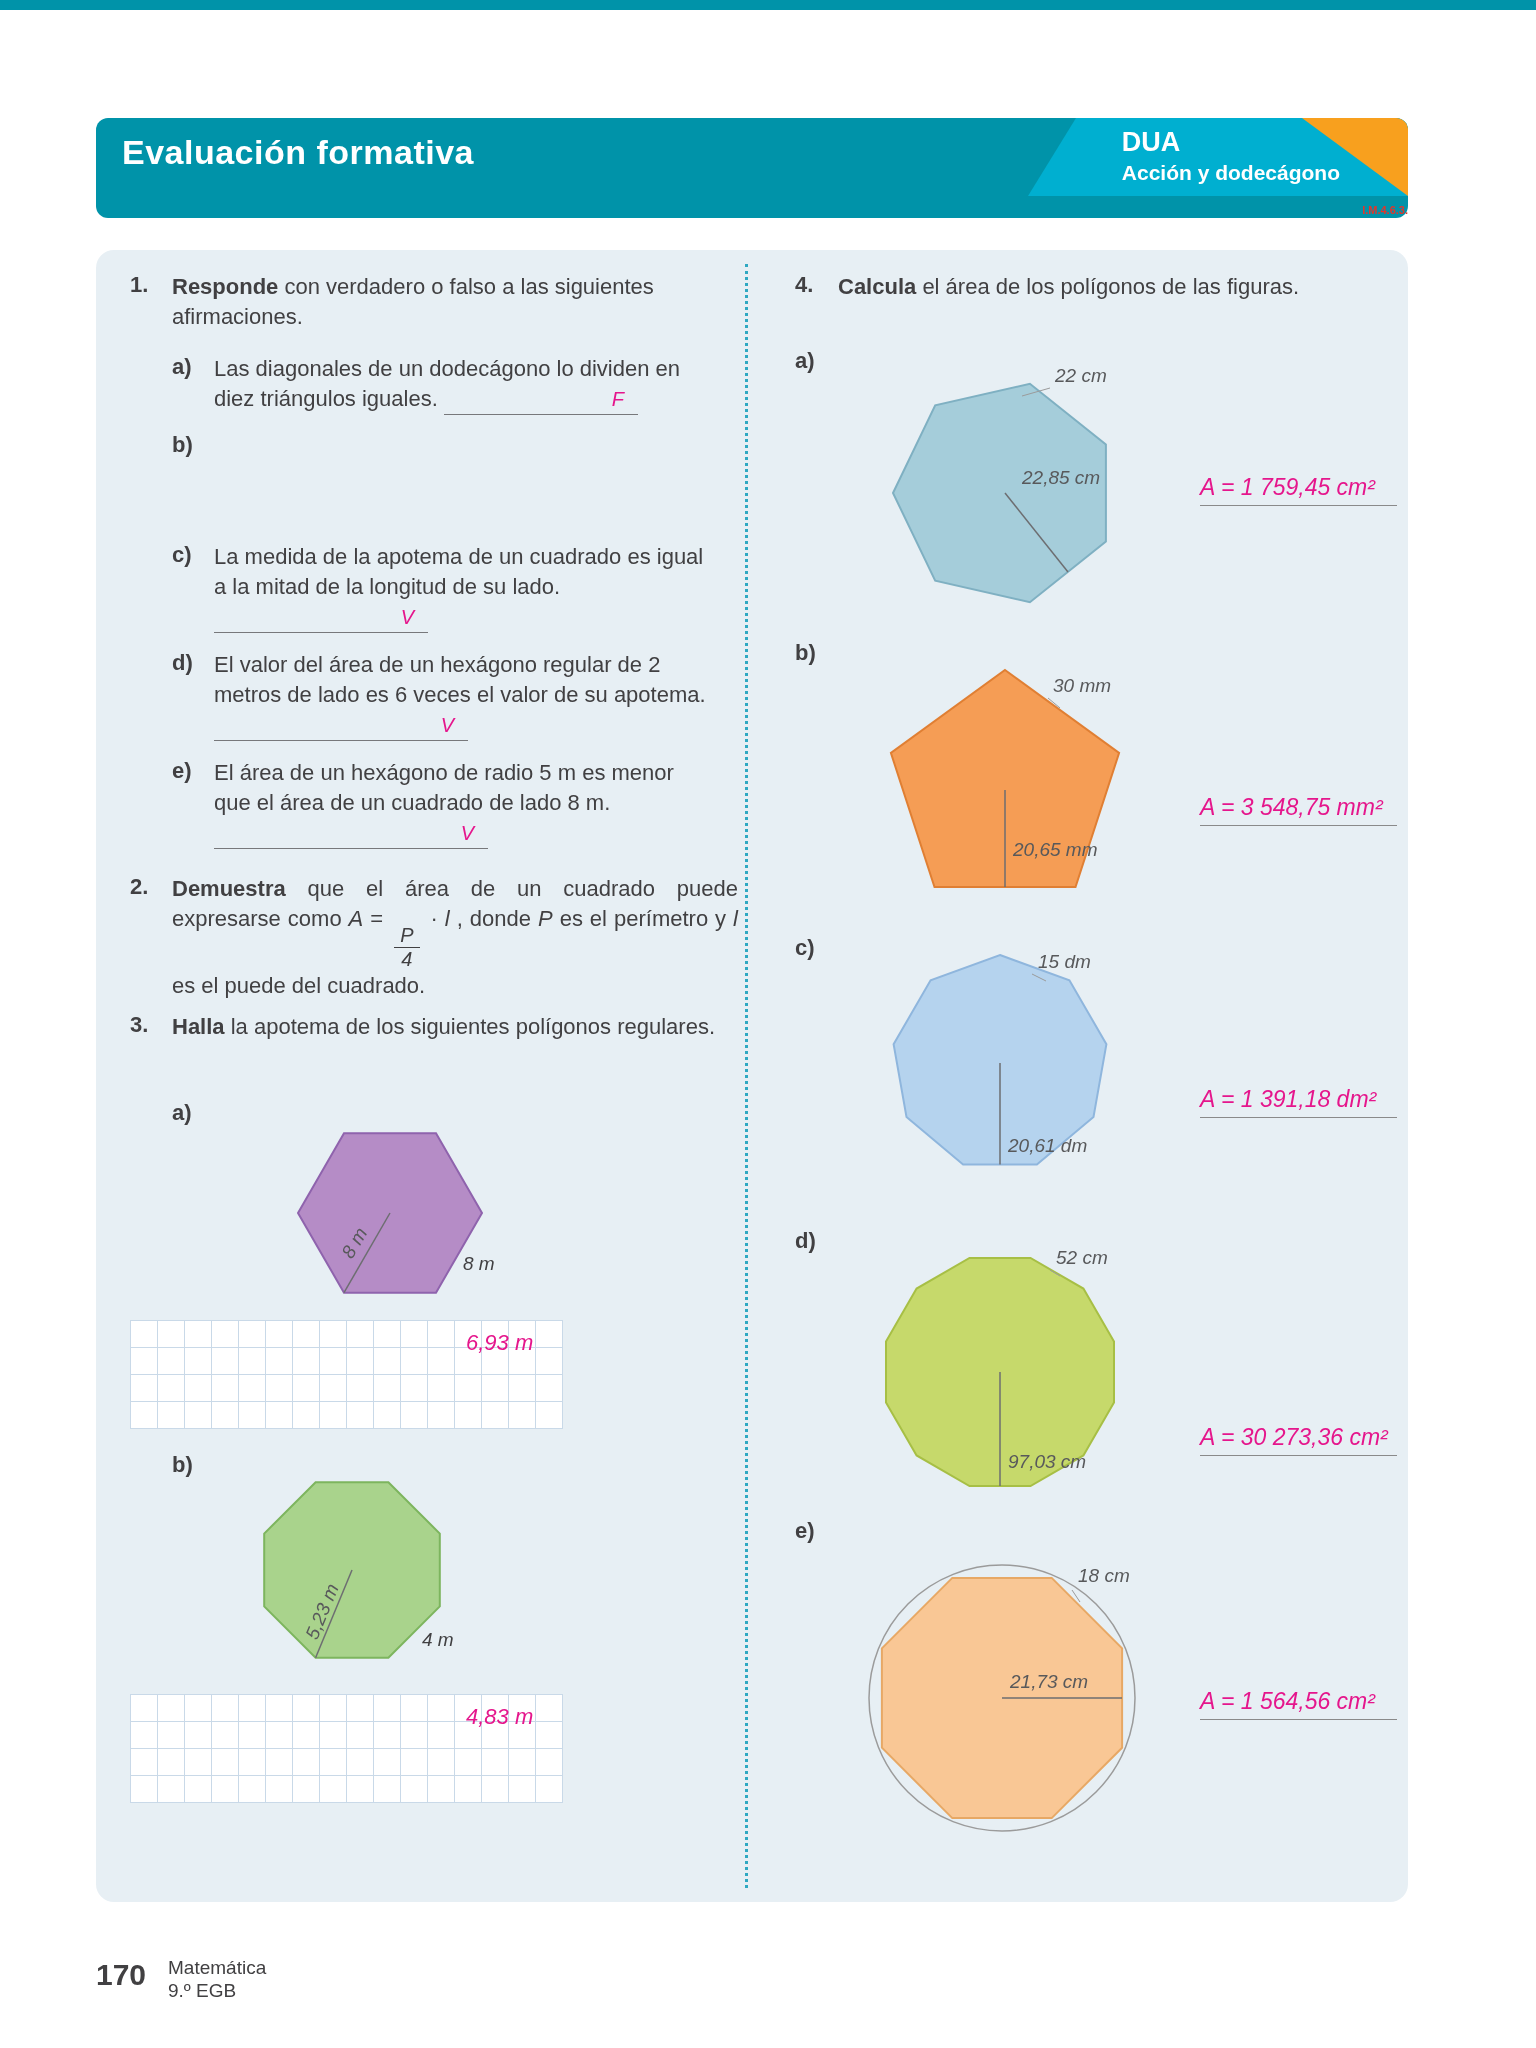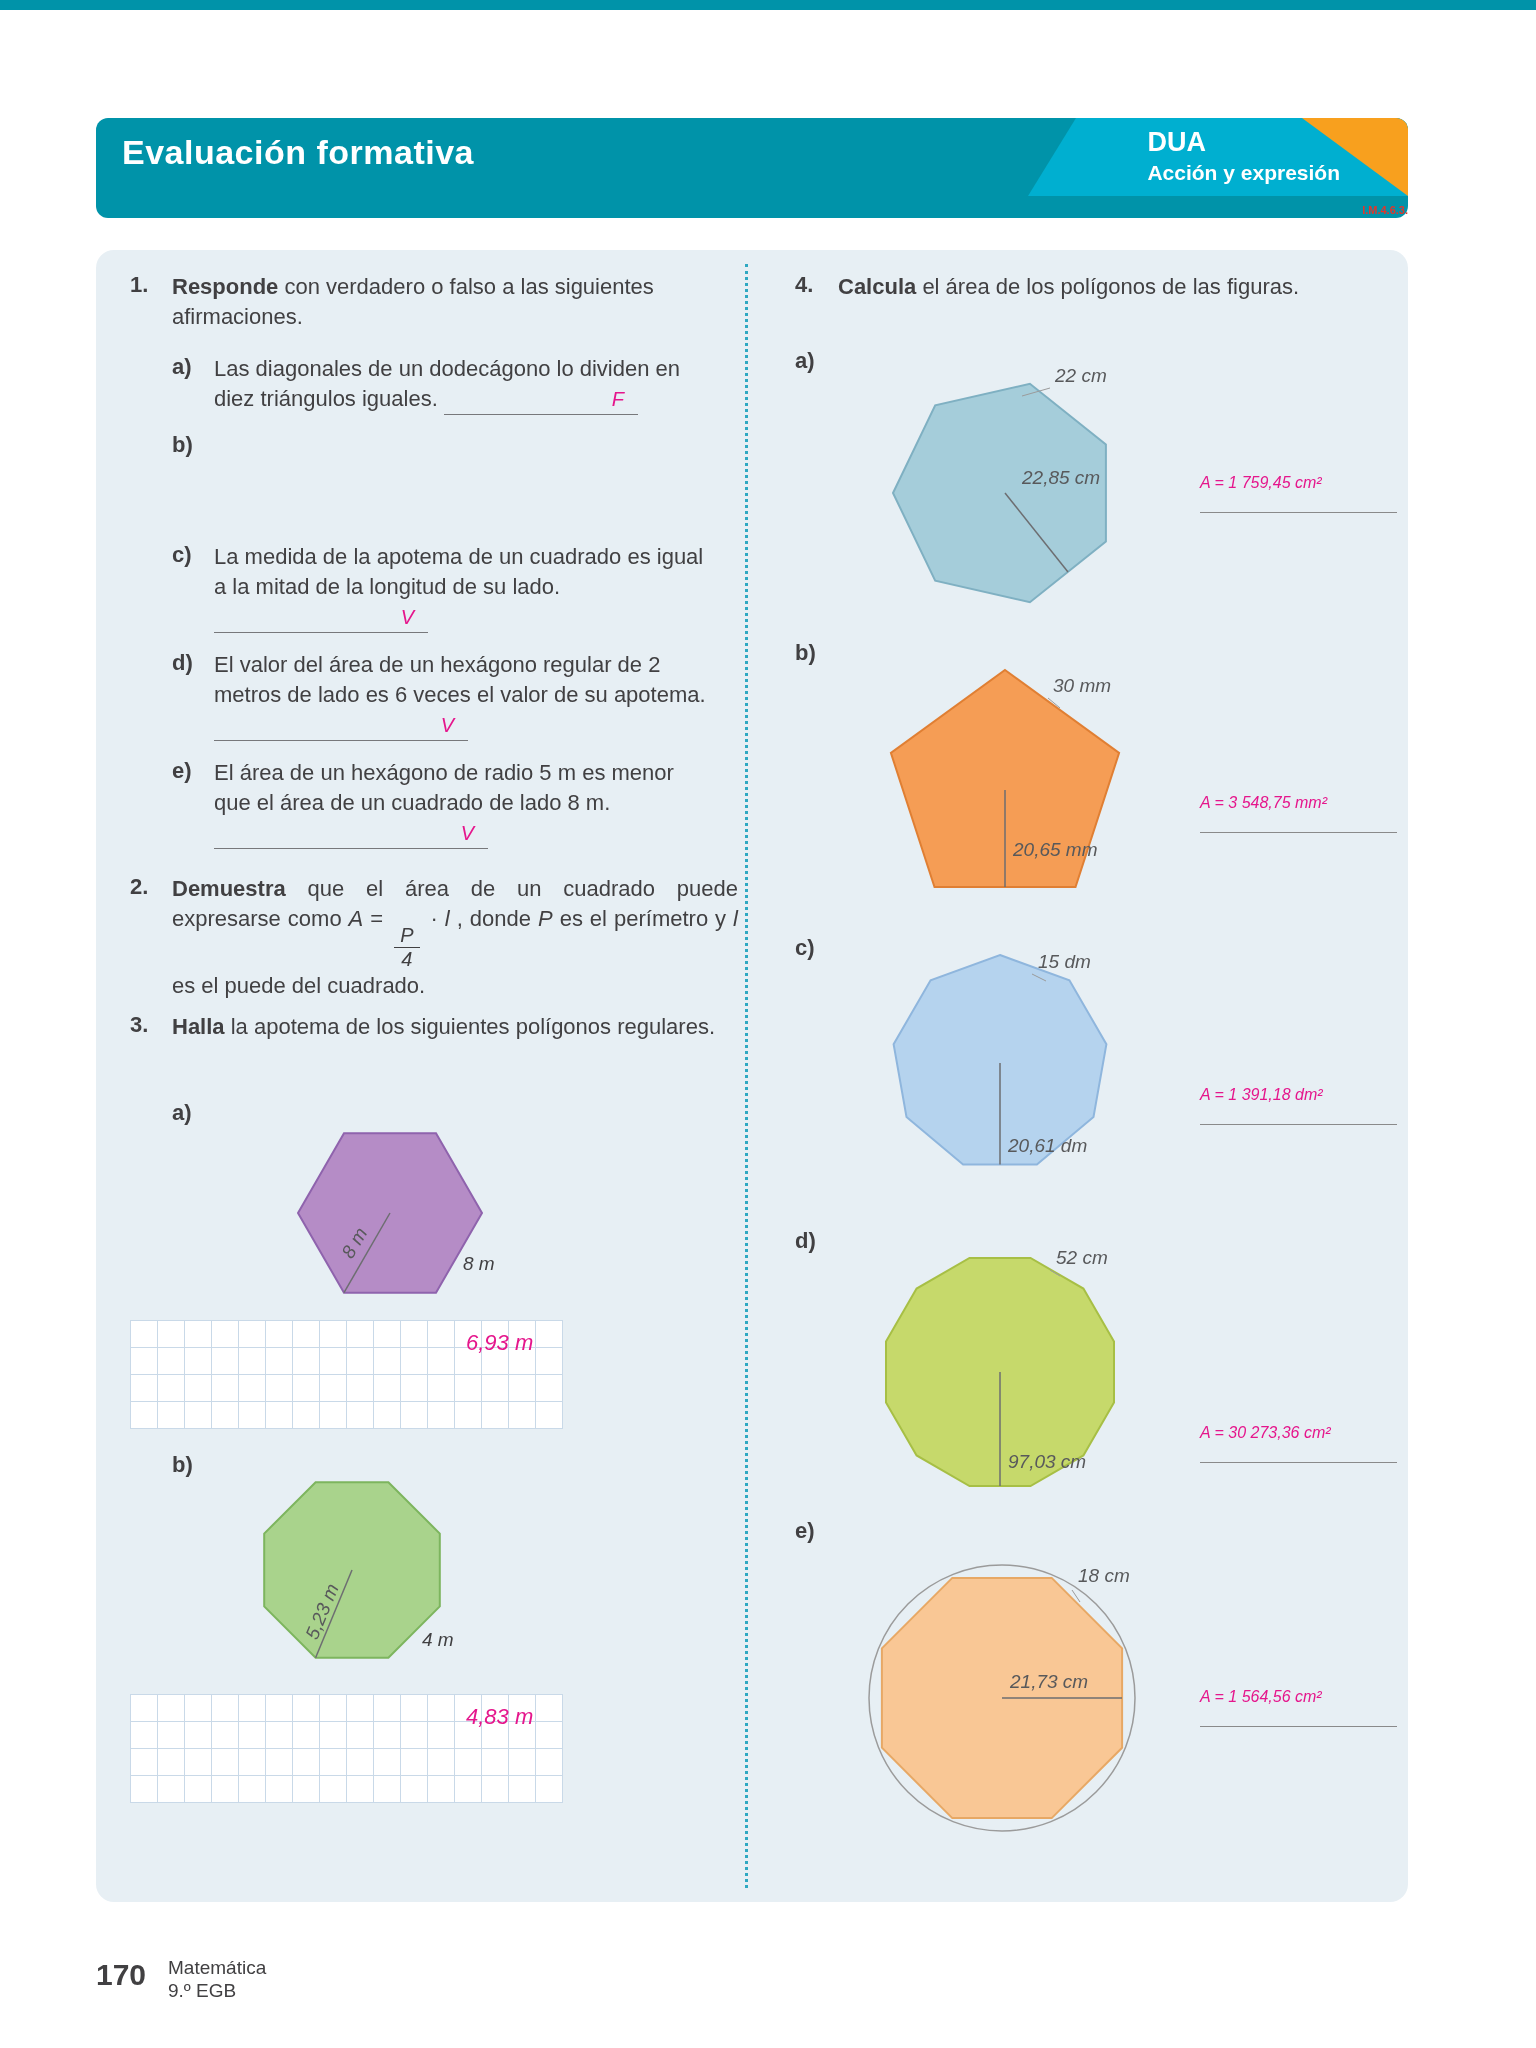--- a/index.html
+++ b/index.html
@@ -26,21 +26,21 @@
   .ans{color:var(--pink,#e5168c);font-size:20px;font-style:italic}
   .mvar{font-style:italic}
   .frac{display:inline-flex;flex-direction:column;align-items:center;font-style:italic;font-size:20px;line-height:1.15;vertical-align:-16px;margin:0 4px}
   .fnum{border-bottom:1.6px solid var(--text,#414042);padding:0 6px}
   .flabel{font-size:22px;font-weight:700}
   .grid{width:433px;height:109px;background-color:#fff;
         background-image:linear-gradient(to right,var(--grid-line,#c9d9e8) 1px,transparent 1px),
                          linear-gradient(to bottom,var(--grid-line,#c9d9e8) 1px,transparent 1px);
         background-size:27px 27px}
   .grid-answer{color:var(--pink,#e5168c);font-size:22px;font-style:italic}
-  .area-answer{width:197px;color:var(--pink,#e5168c);font-size:16px;font-style:italic;padding-bottom:20px;border-bottom:1.6px solid #8a8a8a;white-space:nowrap}
+  .area-answer{width:197px;color:var(--pink,#e5168c);font-size:23px;font-style:italic;padding-bottom:4px;border-bottom:1.6px solid #8a8a8a;white-space:nowrap}
   svg text{font-family:"Liberation Sans",sans-serif}
   .figlabel{font-size:19px;font-style:italic;fill:var(--muted,#58595b)}
   .figlabel.dark{fill:var(--text,#414042)}
   .figline{stroke:#6d6e71;stroke-width:1.5}
   .leader{stroke:#9b9b9b;stroke-width:1}
   .circ{fill:none;stroke:#9b9b9b;stroke-width:1.5}
   .pageno{font-size:30px;font-weight:700}
   .fsub{font-size:19px;line-height:23px}
 </style>
 </head>
@@ -49,21 +49,21 @@
 <div class="page">
 
   <div class="top-strip abs"></div>
 
   <div class="band abs">
     <div class="band-cyan"></div>
     <div class="band-orange"></div>
     <div class="band-title">Evaluación formativa</div>
     <div class="dua">
       <div class="dua-main">DUA</div>
-      <div class="dua-sub">Acción y expresión</div>
+      <div class="dua-sub">Acción y dodecágono</div>
     </div>
   </div>
 
   <div class="code abs">I.M.4.6.3.</div>
 
   <div class="panel abs"></div>
   <div class="separator abs"></div>
 
   <div class="qnum abs" style="left:130px;top:272px">1.</div>
   <div class="qlead abs" style="left:172px;top:272px;width:562px"><b>Responde</b><span> con verdadero o falso a las siguientes afirmaciones.</span></div>

